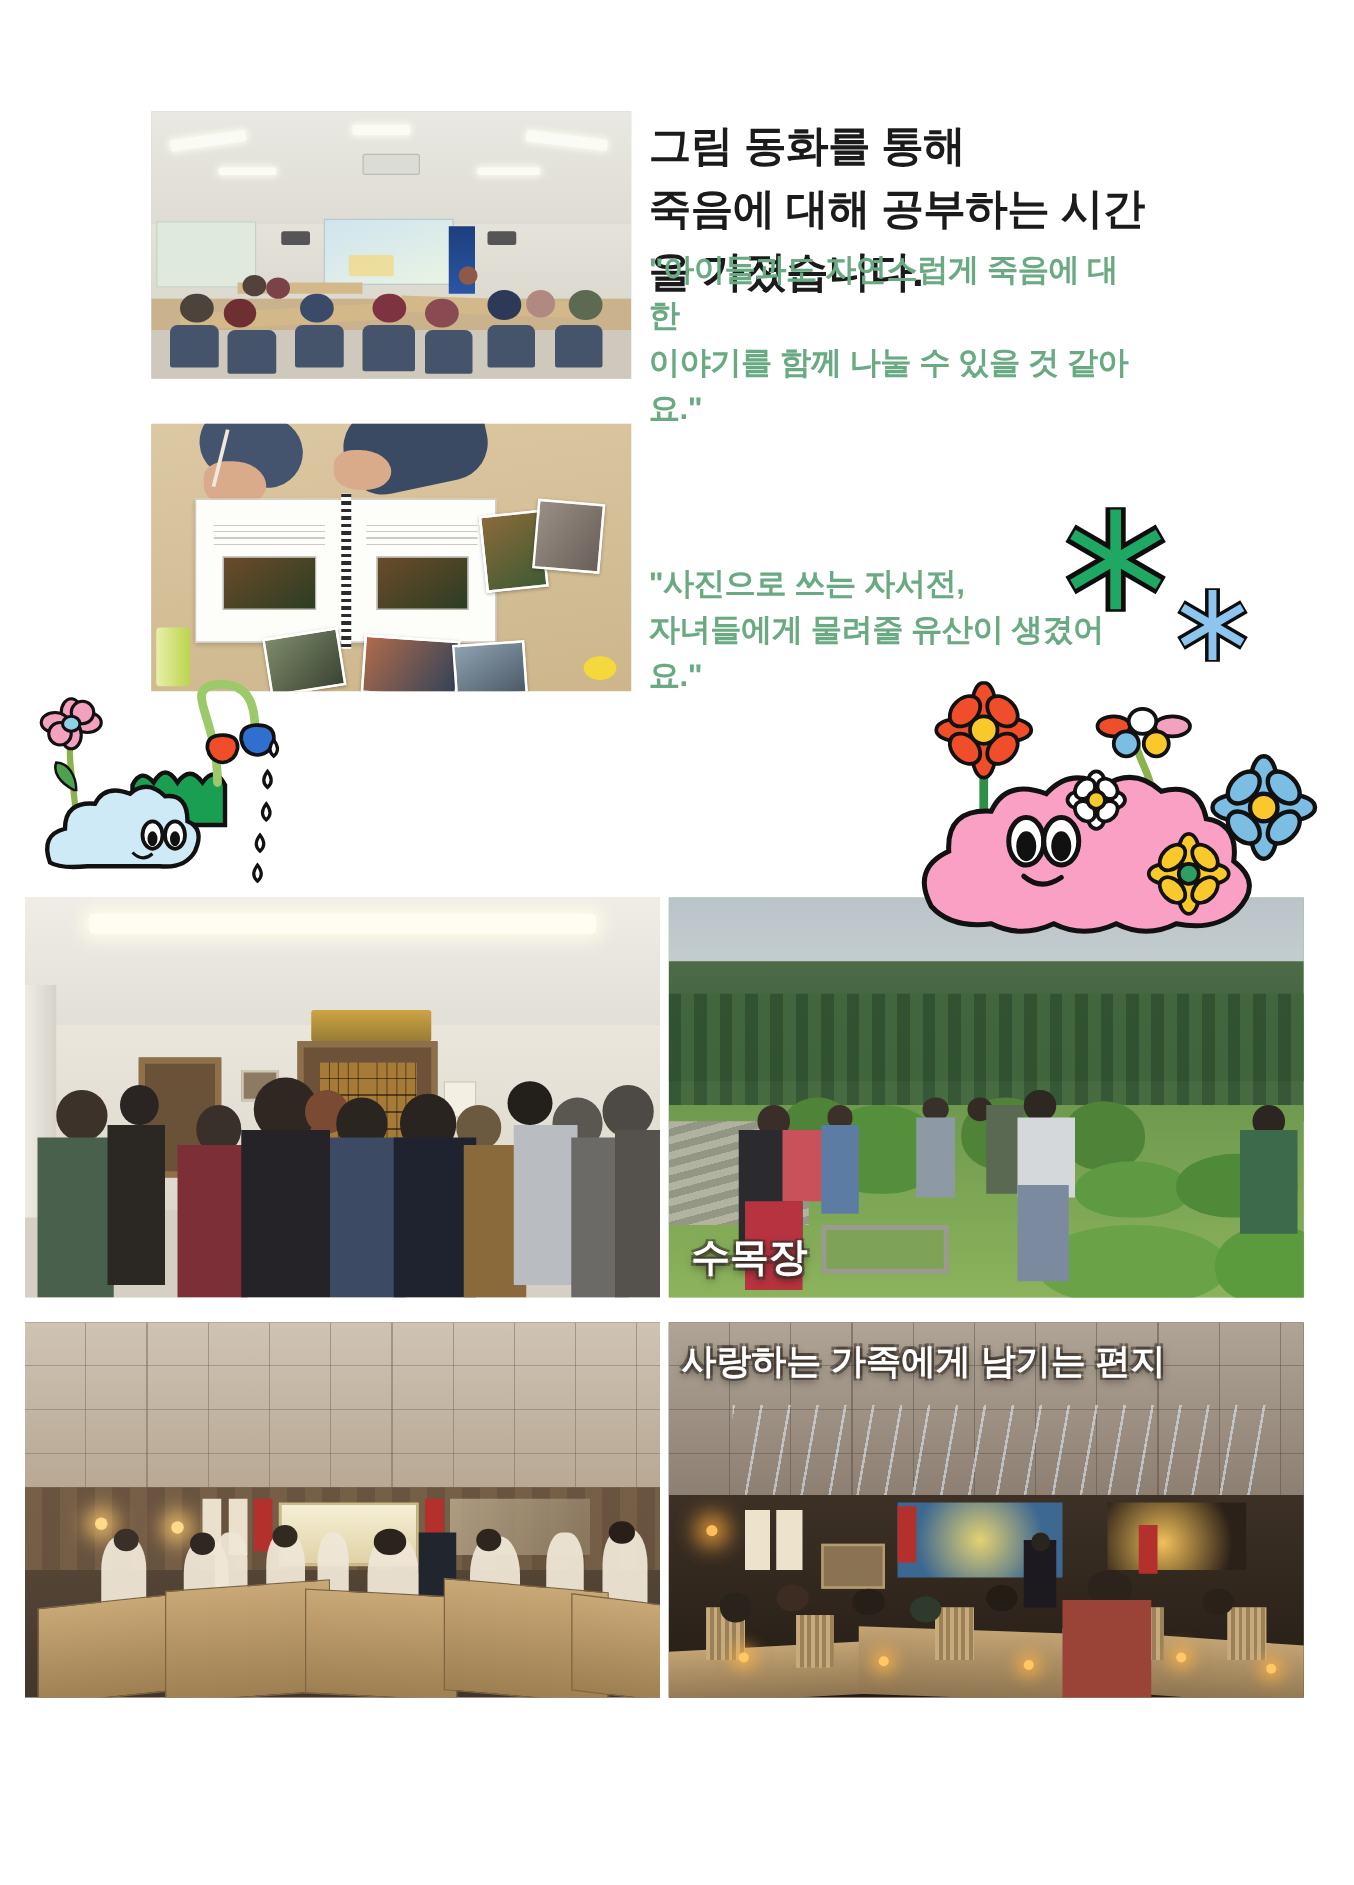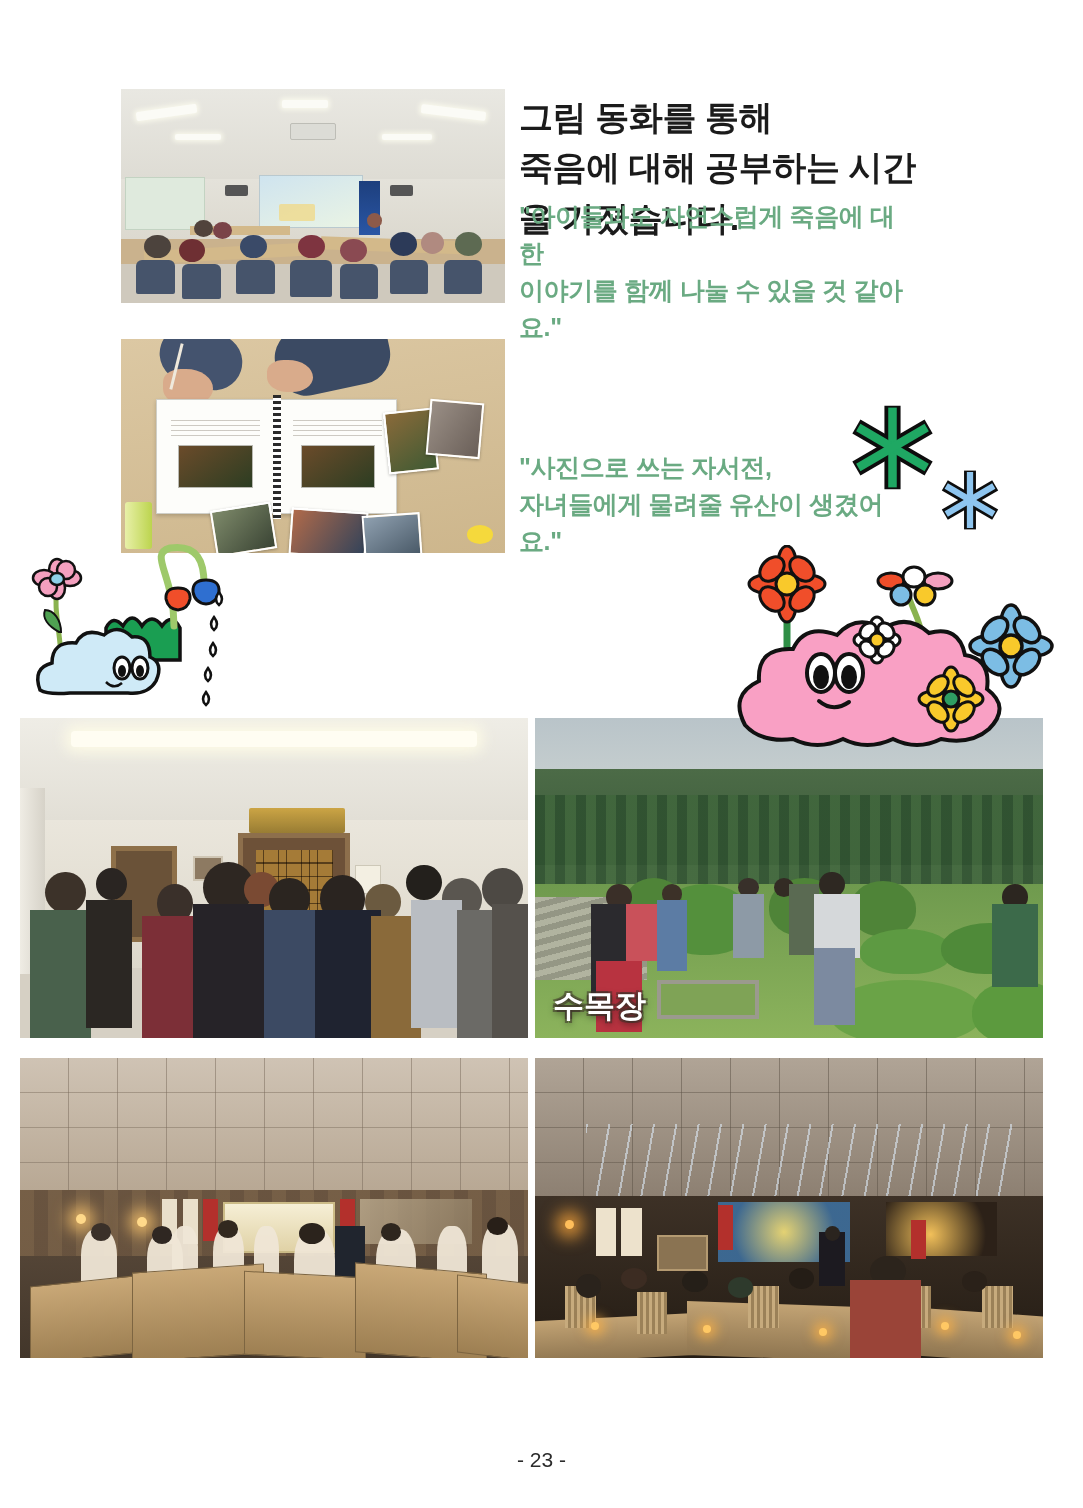--- a/index.html
+++ b/index.html
@@ -580,16 +580,16 @@
     <div class="head" style="left:66%; top:66%; width:7%; height:10%; background:#2c241c;"></div>
     <div style="position:absolute; left:62%; top:74%; width:14%; height:26%; background:#9a4438;"></div>
     <div class="head" style="left:84%; top:71%; width:5%; height:7%; background:#2a2119;"></div>
     <div class="candle" style="left:11%; top:88%;"></div>
     <div class="candle" style="left:33%; top:89%;"></div>
     <div class="candle" style="left:56%; top:90%;"></div>
     <div class="candle" style="left:80%; top:88%;"></div>
     <div class="candle" style="left:94%; top:91%;"></div>
   </div>
 
-
-  <div id="page-number">- 23 -</div>
+  <div class="caption" id="cap-letter">사랑하는 가족에게 남기는 편지</div>
+
 
 </div>
 
 </body></html>

